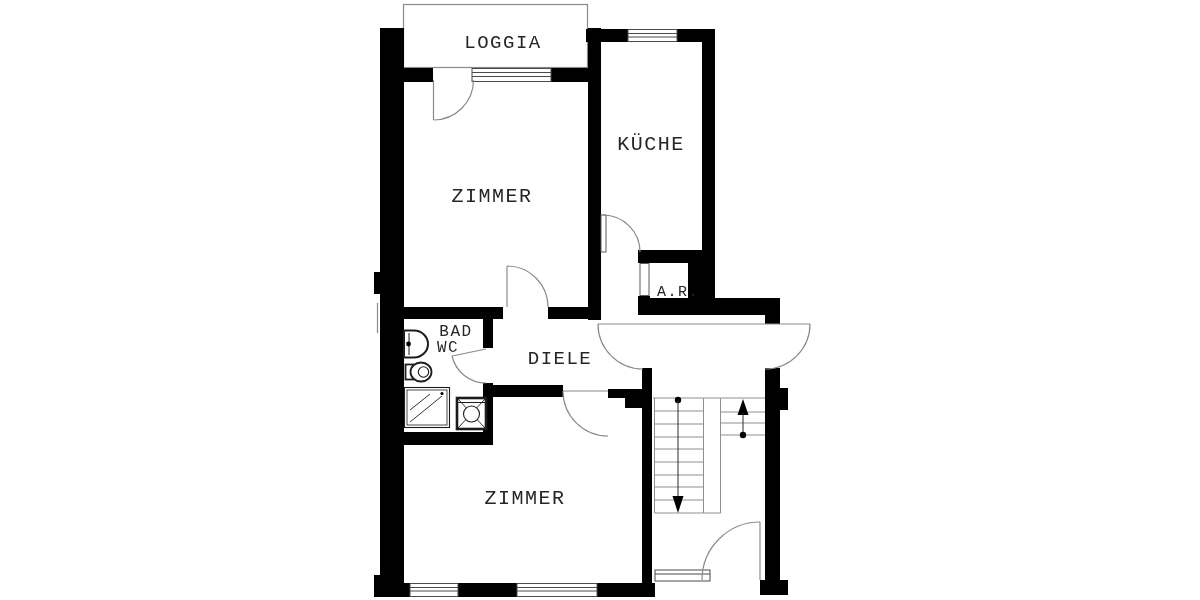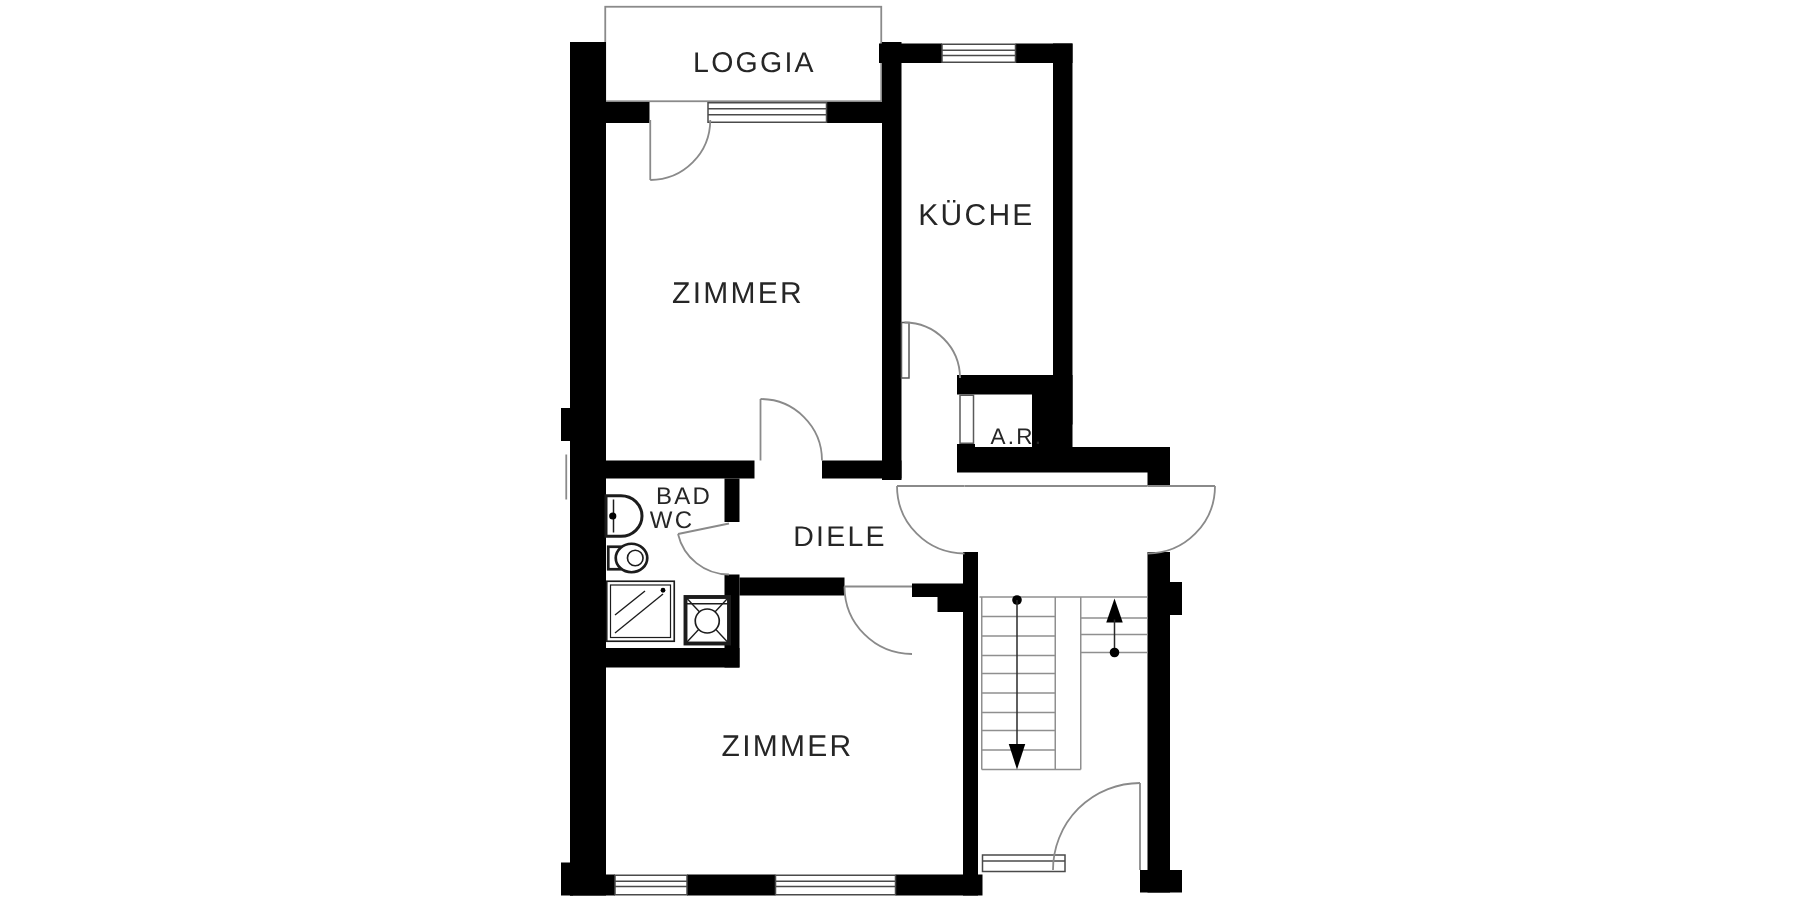--- a/index.html
+++ b/index.html
@@ -1,17 +1,17 @@
 <!DOCTYPE html>
 <html><head>
 <meta charset="utf-8">
 <style>
   html,body{margin:0;padding:0;background:#ffffff;}
   .stage{position:relative;width:1083px;height:600px;background:#ffffff;overflow:hidden;
-         font-family:Liberation Sans, sans-serif;}
+         font-family:Liberation Mono, monospace;}
   svg{position:absolute;left:0;top:0;}
   .lbl{fill:#262626;letter-spacing:1.5px;}
   .wall{fill:#000000;stroke:none;}
   .thin{stroke:#8a8a8a;stroke-width:1.2;fill:none;}
   .win{stroke:#4a4a4a;stroke-width:1;fill:#ffffff;}
   .winl{stroke:#4a4a4a;stroke-width:1;fill:none;}
   .fix{stroke:#1c1c1c;fill:#ffffff;}
   .stair{stroke:#8f8f8f;stroke-width:1;fill:none;}
   .leaf{stroke:#5a5a5a;stroke-width:1;fill:#ffffff;}
   .mark{fill:#000000;stroke:none;}

